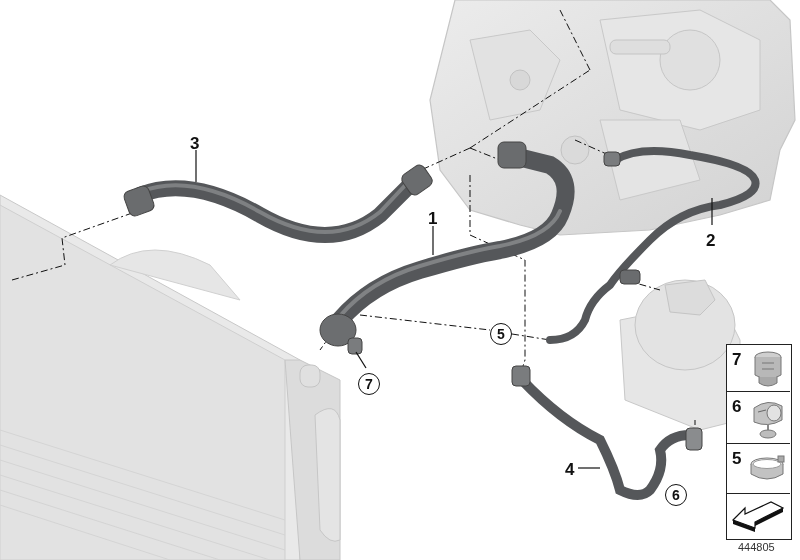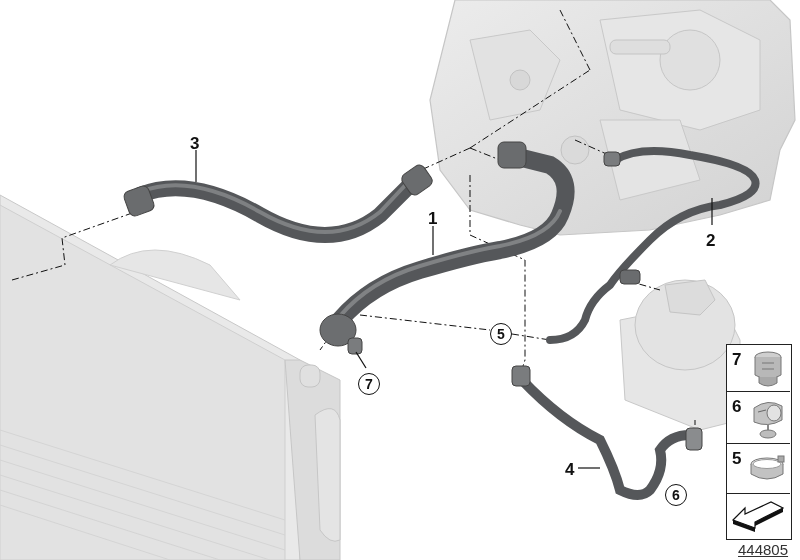--- a/index.html
+++ b/index.html
@@ -5,21 +5,21 @@
   html,body{margin:0;padding:0;background:#ffffff;}
   body{width:800px;height:560px;position:relative;overflow:hidden;font-family:"Liberation Sans",sans-serif;}
   #stage{position:absolute;left:0;top:0;width:800px;height:560px;}
   .callout{position:absolute;font-weight:bold;font-size:17px;color:#111;line-height:1;}
   .circ{position:absolute;width:22px;height:22px;border:1.6px solid #111;border-radius:50%;background:#fff;
         font-weight:bold;font-size:14px;color:#111;display:flex;align-items:center;justify-content:center;box-sizing:border-box;}
   #legend{position:absolute;left:726px;top:344px;width:66px;height:196px;border:1.5px solid #222;background:#fff;box-sizing:border-box;}
   .lg-cell{position:absolute;left:0;width:63px;border-bottom:1.5px solid #222;box-sizing:border-box;}
   .lg-num{position:absolute;left:5px;top:5px;font-weight:bold;font-size:17px;color:#111;}
   .lg-icon{position:absolute;right:4px;top:4px;}
-  #docid{position:absolute;left:738px;top:541px;font-size:15px;color:#333;text-decoration:underline;}
+  #docid{position:absolute;left:738px;top:541px;font-size:11px;color:#333;}
 </style>
 </head>
 <body>
 
 <div id="stage">
   <svg width="800" height="560" viewBox="0 0 800 560" xmlns="http://www.w3.org/2000/svg">
     <defs>
       <linearGradient id="gGray" x1="0" y1="0" x2="1" y2="1">
         <stop offset="0" stop-color="#ececec"></stop>
           <stop offset="1" stop-color="#d2d2d2"></stop>

